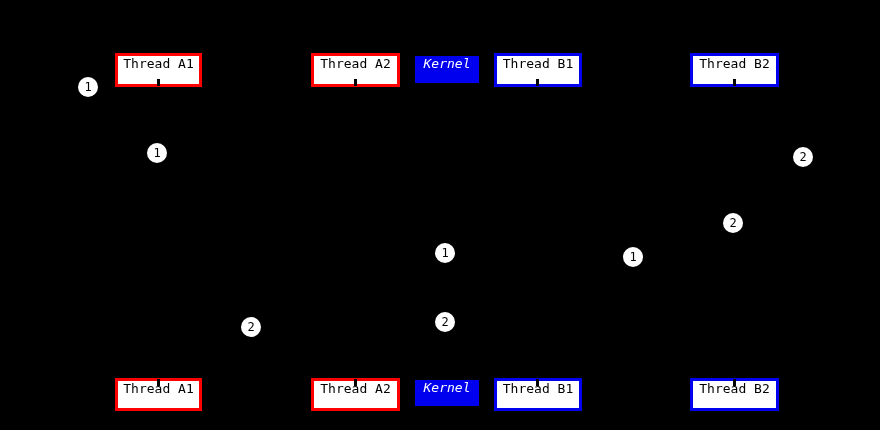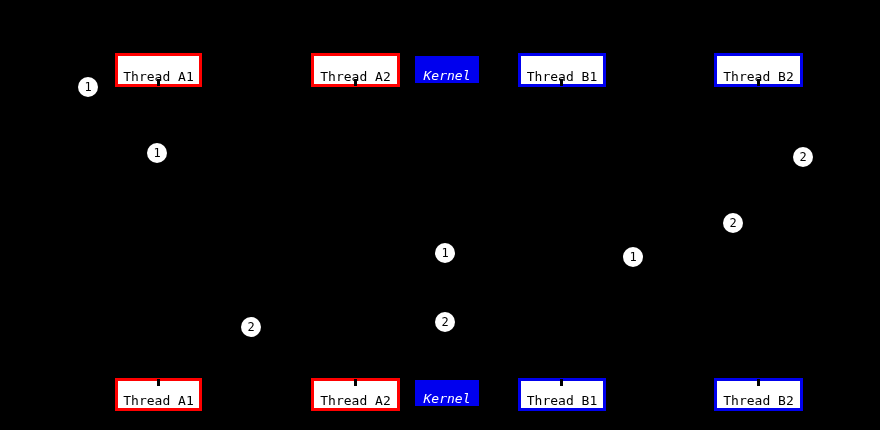--- a/index.html
+++ b/index.html
@@ -14,27 +14,27 @@
     background: var(--background, #000);
     overflow: hidden;
     font-family: "DejaVu Sans Mono", "Liberation Mono", monospace;
   }
   .box {
     position: absolute;
     box-sizing: border-box;
     background: var(--box-fill, #fff);
     color: var(--box-text, #000);
     display: flex;
-    align-items: flex-end;
+    align-items: flex-start;
     justify-content: center;
     font-size: 13px;
     white-space: nowrap;
   }
   .box.red  { border: 3px solid var(--thread-a-accent, #ff0000); }
-  .box.blue { border: 3px solid var(--thread-b-accent, #0000ee); margin-left: 24px; }
+  .box.blue { border: 3px solid var(--thread-b-accent, #0000ee); }
   .box.kernel {
     background: var(--kernel-fill, #0000ee);
     color: var(--kernel-text, #fff);
     border: none;
     font-style: italic;
   }
   .stub {
     position: absolute;
     left: 50%;
     width: 3px;

